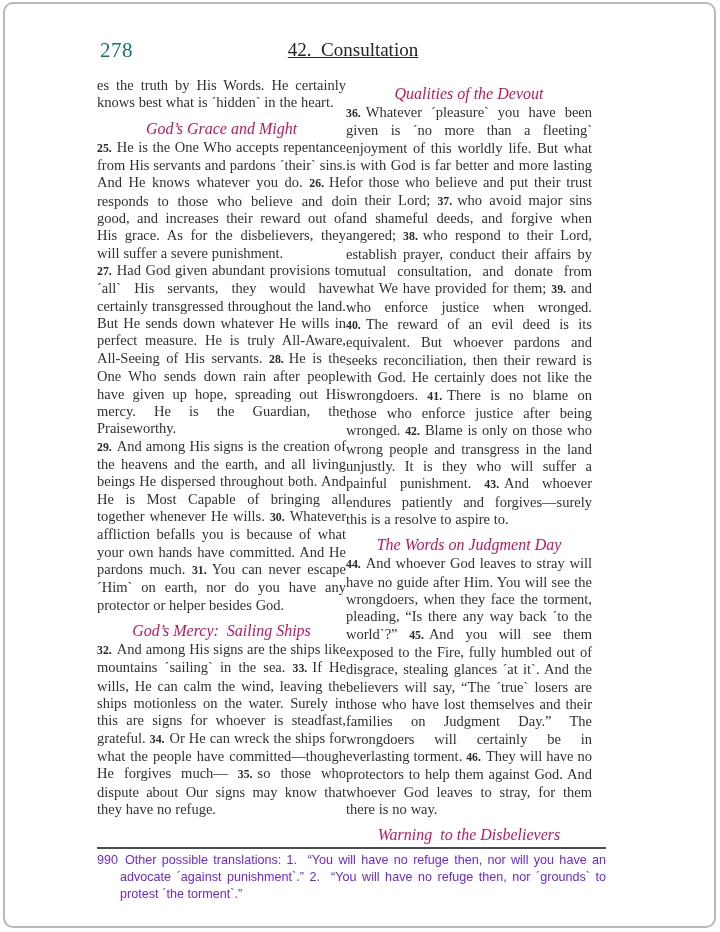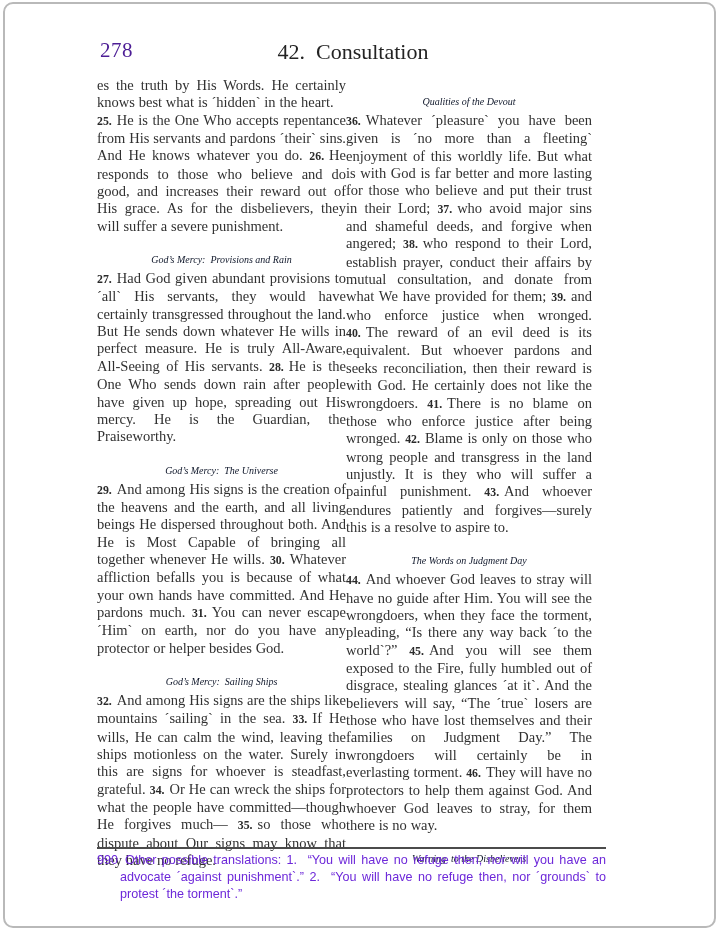--- a/index.html
+++ b/index.html
@@ -11,33 +11,33 @@
   .page{
     position:absolute;top:2px;left:3px;right:4px;bottom:4px;
     background:#ffffff;border:2px solid #b9b9b9;border-radius:10px;
   }
   .content{
     position:absolute;left:92px;top:34px;width:512px;
   }
   .header{position:relative;height:38px;}
   .page-number{
     position:absolute;left:3px;top:0;
-    font-size:21px;letter-spacing:.5px;color:#4c1d95;
+    font-size:21px;letter-spacing:.5px;color:#0f766e;
   }
   .chapter-title{
     position:absolute;left:0;right:0;top:1px;text-align:center;
-    font-size:22px;color:#232323;
+    font-size:19px;color:#232323;text-decoration:underline;
   }
   .columns{display:flex;margin-top:1px;}
   .col{width:249px;}
   .col.right{width:246px;}
   .section-heading{
     font-style:italic;text-align:center;
-    font-size:10px;line-height:17px;
-    margin:16px 0 2px 0;color:#0f172a;
+    font-size:16px;line-height:17px;
+    margin:8px 0 2px 0;color:#be185d;
   }
   .section:first-child .verse-para{margin-top:0;}
   .verse-para{
     margin:0;text-align:justify;
     font-size:14.5px;line-height:17.35px;color:#313131;
     word-spacing:.2px;
   }
   .vnum{
     font-weight:bold;font-size:11.8px;color:#2a2a2a;
     margin-right:5px;
@@ -70,28 +70,27 @@
       <span class="page-number">278</span>
       <span class="chapter-title">42.&nbsp; Consultation</span>
     </div>
 
     <div class="columns">
       <div class="col left">
           <div class="section">
             <p class="verse-para"><span class="vtext">es the truth by His Words. He certainly knows best what is ´hidden` in the heart.</span></p>
           </div>
           <div class="section">
+            <div class="section-heading">God’s Grace and Might</div>
             <p class="verse-para"><span class="vnum">25.</span><span class="vtext">He is the One Who accepts repentance from His servants and pardons ´their` sins. And He knows whatever you do. </span><span class="vnum">26.</span><span class="vtext">He responds to those who believe and do good, and increases their reward out of His grace. As for the disbelievers, they will suffer a severe punishment.</span></p>
           </div>
           <div class="section">
-            <div class="section-heading">God’s Mercy:&nbsp; Provisions and Rain</div>
             <p class="verse-para"><span class="vnum">27.</span><span class="vtext">Had God given abundant provisions to ´all` His servants, they would have certainly transgressed throughout the land. But He sends down whatever He wills in perfect measure. He is truly All-Aware, All-Seeing of His servants. </span><span class="vnum">28.</span><span class="vtext">He is the One Who sends down rain after people have given up hope, spreading out His mercy. He is the Guardian, the Praiseworthy.</span></p>
           </div>
           <div class="section">
-            <div class="section-heading">God’s Mercy:&nbsp; The Universe</div>
             <p class="verse-para"><span class="vnum">29.</span><span class="vtext">And among His signs is the creation of the heavens and the earth, and all living beings He dispersed throughout both. And He is Most Capable of bringing all together whenever He wills. </span><span class="vnum">30.</span><span class="vtext">Whatever affliction befalls you is because of what your own hands have committed. And He pardons much. </span><span class="vnum">31.</span><span class="vtext">You can never escape ´Him` on earth, nor do you have any protector or helper besides God.</span></p>
           </div>
           <div class="section">
             <div class="section-heading">God’s Mercy:&nbsp; Sailing Ships</div>
             <p class="verse-para"><span class="vnum">32.</span><span class="vtext">And among His signs are the ships like mountains ´sailing` in the sea. </span><span class="vnum">33.</span><span class="vtext">If He wills, He can calm the wind, leaving the ships motionless on the water. Surely in this are signs for whoever is steadfast, grateful. </span><span class="vnum">34.</span><span class="vtext">Or He can wreck the ships for what the people have committed—though He forgives much— </span><span class="vnum">35.</span><span class="vtext">so those who dispute about Our signs may know that they have no refuge.</span></p>
           </div>
         </div>
       <div class="col right">
           <div class="section">
             <div class="section-heading">Qualities of the Devout</div>

